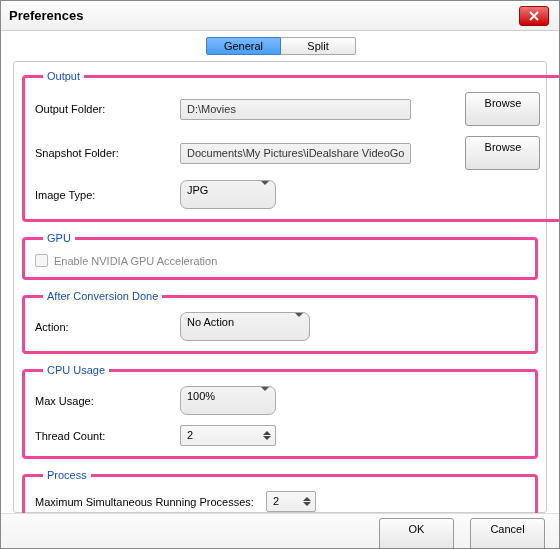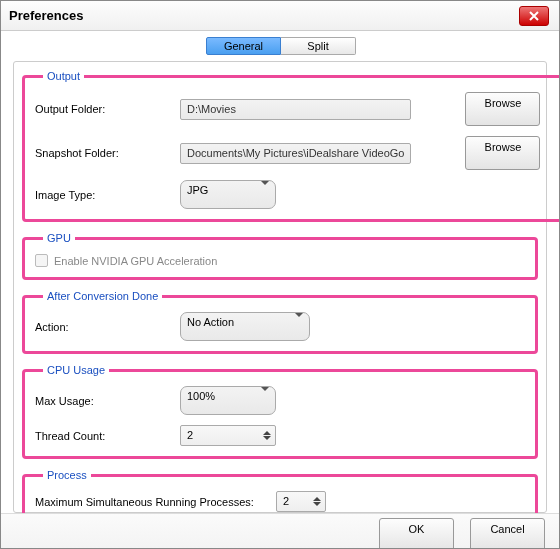--- a/index.html
+++ b/index.html
@@ -195,21 +195,21 @@
     justify-content: flex-end;
     align-items: center;
     padding: 0 14px;
     gap: 10px;
     background: linear-gradient(#fbfbfb,#f2f2f2);
   }
   .footer .btn { width: 75px; }
   .proc-row {
     display: flex;
     align-items: center;
-    gap: 22px;
+    gap: 12px;
   }
 </style>
 </head>
 <body>
 
 <div class="titlebar">
   <span class="title">Preferences</span>
   <span class="spacer"></span>
   <div class="close-btn">
     <svg viewBox="0 0 10 10">

